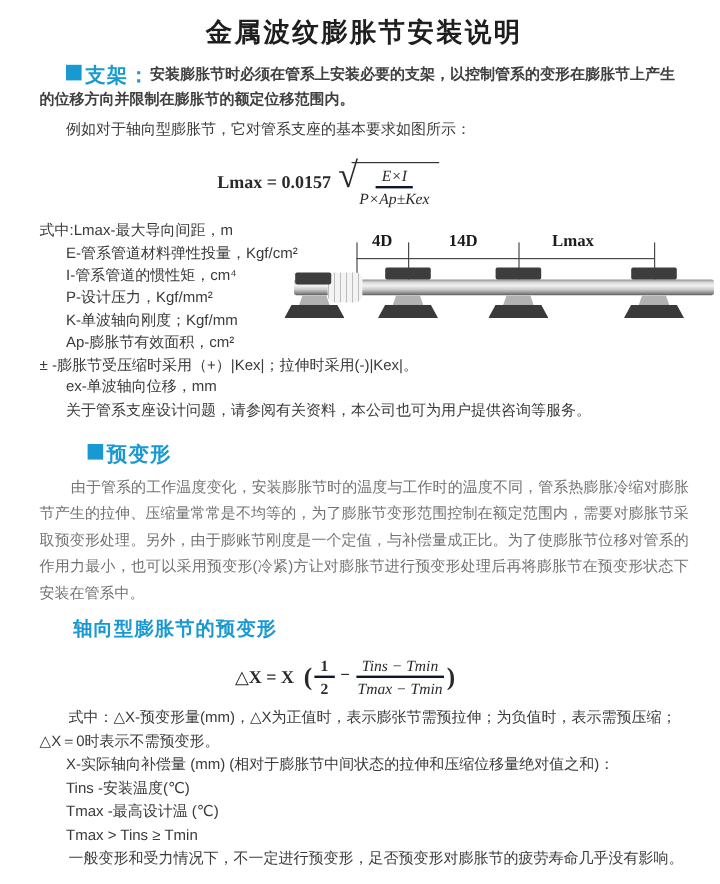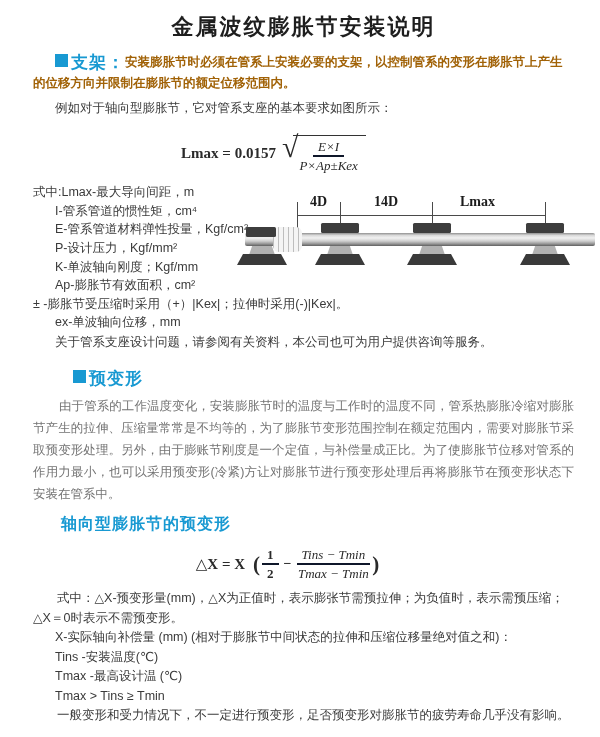--- a/index.html
+++ b/index.html
@@ -14,21 +14,21 @@
     text-align:center;font-size:22px;font-weight:bold;color:#1e1e1e;
     letter-spacing:2px;margin:12px 0 10px;
   }
   .bullet{
     display:inline-block;width:13px;height:13px;background:#1899d2;
     margin-right:3px;vertical-align:-1px;
   }
   .sec-heading{color:#1899d2;font-size:17px;font-weight:bold;letter-spacing:1px;vertical-align:-2px;}
   p{margin:0;}
   .support-intro{line-height:21px;text-indent:22px;margin-top:6px;}
-  .intro-text{font-weight:bold;color:#a16207;}
+  .intro-text{font-weight:bold;color:#404040;}
   .example-line{line-height:20px;text-indent:22px;margin-top:4px;}
 
   
   .formula{display:flex;justify-content:center;align-items:center;
     font-family:"Liberation Serif","DejaVu Serif",serif;color:#2a2a2a;}
   .f-lhs{font-weight:bold;font-size:15px;margin-right:6px;}
   .frac{display:inline-flex;flex-direction:column;align-items:center;line-height:1.2;
     font-size:13px;font-style:italic;}
   .frac .num{border-bottom:2px solid #0f172a;padding:0 5px 0;}
   .frac .den{padding-top:1px;}
@@ -98,22 +98,22 @@
         <span class="frac">
           <span class="num">E×I</span>
           <span class="den">P×Ap±Kex</span>
         </span>
       </span>
     </span>
   </div>
 
   <div class="defs">
     <div class="def-item flush">式中:Lmax-最大导向间距，m</div>
+    <div class="def-item">E-管系管道材料弹性投量，Kgf/cm²</div>
     <div class="def-item">I-管系管道的惯性矩，cm⁴</div>
-    <div class="def-item">E-管系管道材料弹性投量，Kgf/cm²</div>
     <div class="def-item">P-设计压力，Kgf/mm²</div>
     <div class="def-item">K-单波轴向刚度；Kgf/mm</div>
     <div class="def-item">Ap-膨胀节有效面积，cm²</div>
     <div class="def-item flush">± -膨胀节受压缩时采用（+）|Kex|；拉伸时采用(-)|Kex|。</div>
     <div class="def-item">ex-单波轴向位移，mm</div>
   </div>
   <p class="closing-line">关于管系支座设计问题，请参阅有关资料，本公司也可为用户提供咨询等服务。</p>
 
   <div class="diagram">
     <div class="dim-line"></div>

